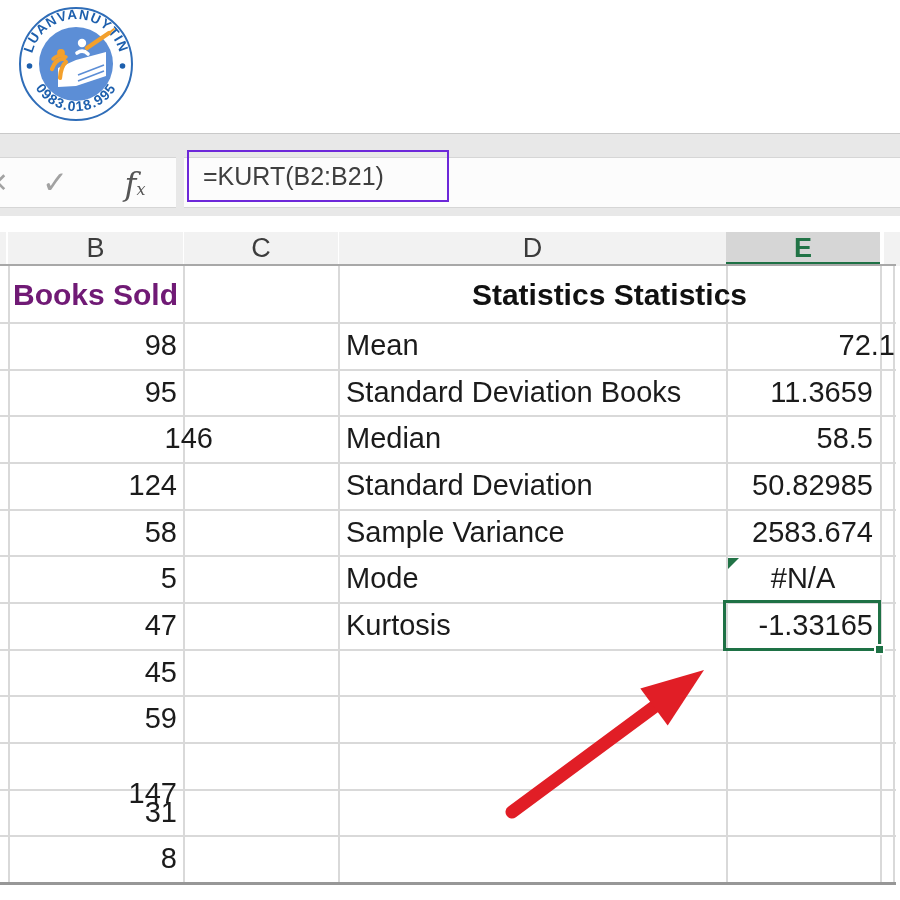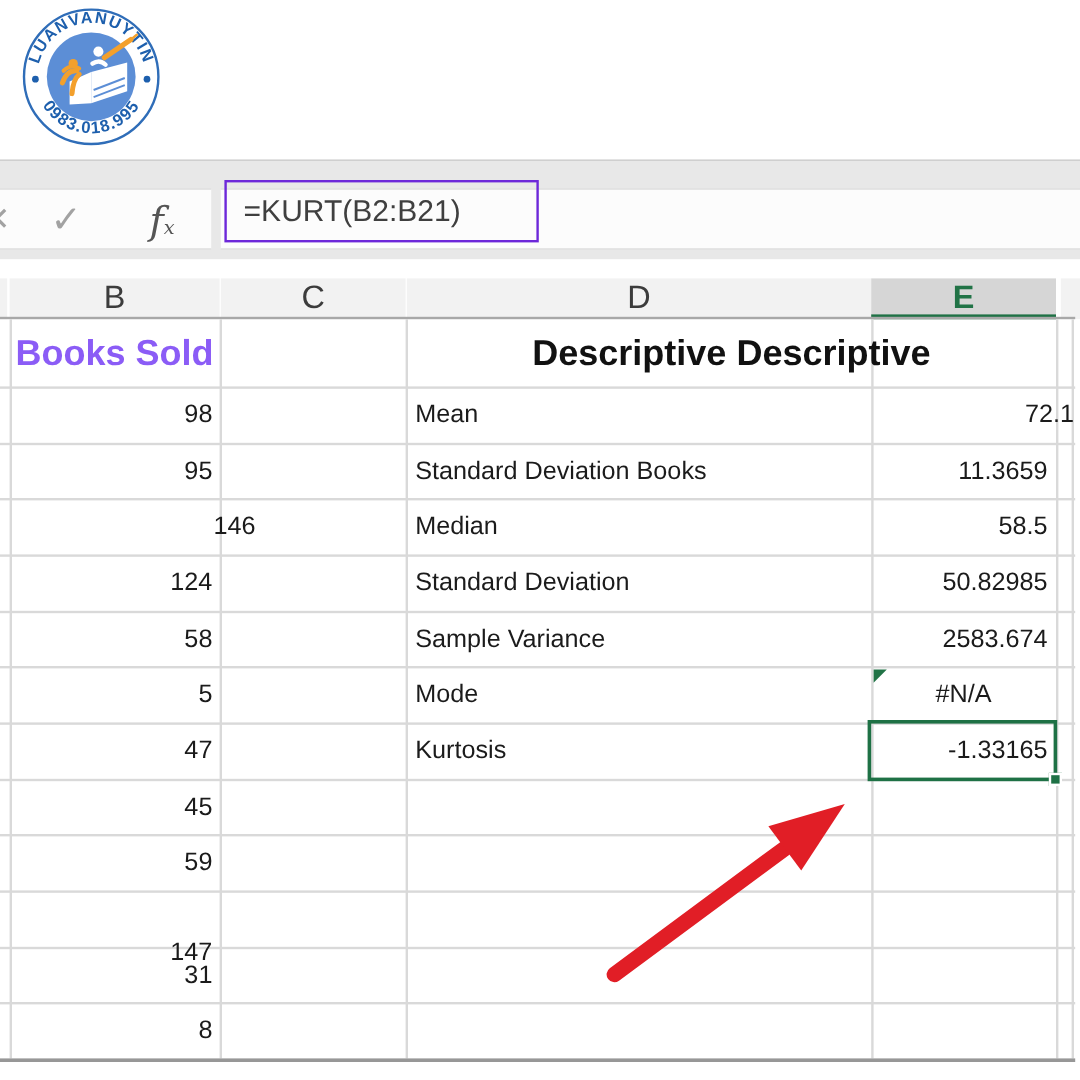--- a/index.html
+++ b/index.html
@@ -33,26 +33,26 @@
   #head-C{left:184px;width:154px;}
   #head-D{left:339px;width:387px;}
   #head-E{left:726px;width:154px;background:#d6d6d6;color:#217346;border-bottom:4px solid #1e7145;font-weight:bold;}
   #head-F{left:884px;width:16px;}
   #head-bottom{left:0;top:264px;width:896px;height:2px;background:#a8a8a8;}
 
   
   .vline{top:266px;height:616px;width:2px;background:#d9d9d9;}
   .hline{height:2px;background:#d9d9d9;left:0;width:896px;}
   .hline.dark{background:#979797;height:3px;}
-  .cell{position:absolute;height:47px;line-height:47px;font-size:21px;color:#1b1b1b;white-space:nowrap;}
+  .cell{position:absolute;height:47px;line-height:47px;font-size:29px;color:#1b1b1b;white-space:nowrap;}
   .cell-b{left:8px;width:169px;text-align:right;}
   .cell-dlabel{left:346px;}
   .cell-evalue{left:728px;width:145px;text-align:right;}
   .cell-ecenter{left:726px;width:154px;text-align:center;}
-  #row1-b{left:8px;top:267px;width:175px;height:55px;line-height:55px;text-align:center;font-weight:bold;font-size:30px;color:#8b5cf6;}
+  #row1-b{left:8px;top:267px;width:175px;height:55px;line-height:55px;text-align:center;font-weight:bold;font-size:30px;color:#701a75;}
   #row1-de{left:339px;top:267px;width:541px;height:55px;line-height:55px;text-align:center;font-weight:bold;font-size:30px;color:#111;}
   #na-triangle{width:0;height:0;border-top:11px solid #217346;border-right:11px solid transparent;}
   #sel-box{left:723px;top:600px;width:158px;height:51px;border:3px solid #1e7145;box-sizing:border-box;}
   #sel-handle{left:874px;top:644px;width:11px;height:11px;background:#1e7145;border:2px solid #fff;box-sizing:border-box;}
 
   #arrow-svg{left:0;top:0;width:900px;height:900px;pointer-events:none;}
 </style>
 </head>
 <body>
 
@@ -127,21 +127,21 @@
     <div class="abs hline" style="top: 602.02px;"></div>
     <div class="abs hline" style="top: 648.69px;"></div>
     <div class="abs hline" style="top: 695.36px;"></div>
     <div class="abs hline" style="top: 742.03px;"></div>
     <div class="abs hline" style="top: 788.7px;"></div>
     <div class="abs hline" style="top: 835.37px;"></div>
     <div class="abs hline dark" style="top: 882px;"></div>
   </div>
 
 <div id="row1-b" class="abs">Books Sold</div>
-<div id="row1-de" class="abs">Descriptive Descriptive</div>
+<div id="row1-de" class="abs">Statistics Statistics</div>
 
 <div id="grid-cells">
     <div class="cell cell-b" style="top: 322px;">98</div>
     <div class="cell cell-b" style="top: 368.67px;">95</div>
     <div class="cell cell-b" style="top: 415.34px; padding-left: 36px;">146</div>
     <div class="cell cell-b" style="top: 462.01px;">124</div>
     <div class="cell cell-b" style="top: 508.68px;">58</div>
     <div class="cell cell-b" style="top: 555.35px;">5</div>
     <div class="cell cell-b" style="top: 602.02px;">47</div>
     <div class="cell cell-b" style="top: 648.69px;">45</div>

